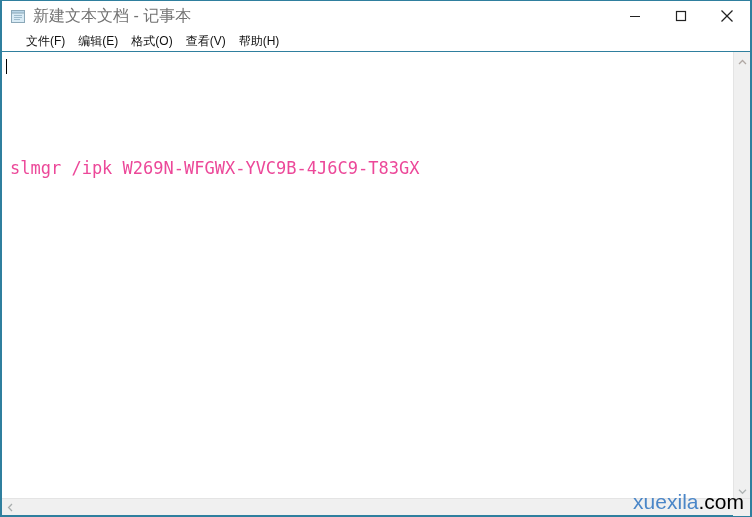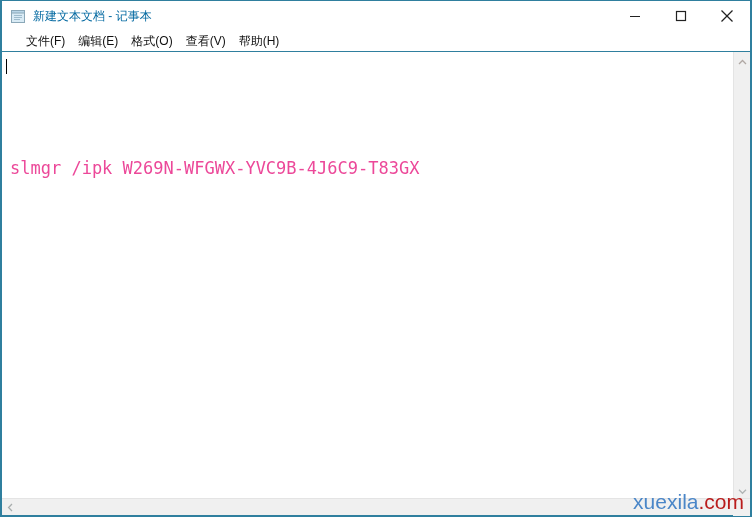--- a/index.html
+++ b/index.html
@@ -43,22 +43,22 @@
     gap: 7px;
   }
   .np-icon {
     width: 16px;
     height: 16px;
     position: relative;
     display: block;
     flex: 0 0 16px;
   }
   #titlebar-text {
-    font-size: 12px;
-    color: #0369a1;
+    font-size: 16px;
+    color: #737373;
     white-space: nowrap;
     line-height: 16px;
     text-align: center;
   }
   #window-controls {
     position: absolute;
     right: 0;
     top: 0;
     height: 30px;
     display: flex;
@@ -181,21 +181,21 @@
     right: 6px;
     bottom: 2px;
     font-size: 21px;
     font-family: "Liberation Sans", "DejaVu Sans", sans-serif;
     letter-spacing: 0px;
     line-height: 22px;
     white-space: nowrap;
     pointer-events: none;
   }
   #wm-a { color: #4a86c8; text-align: right; }
-  #wm-b { color: #b91c1c; }
+  #wm-b { color: #000000; }
 </style>
 </head>
 <body>
 
 <div id="window">
 
   <div id="titlebar">
     <div id="title-left">
       <span class="np-icon">
         <svg width="16" height="16" viewBox="0 0 16 16">

